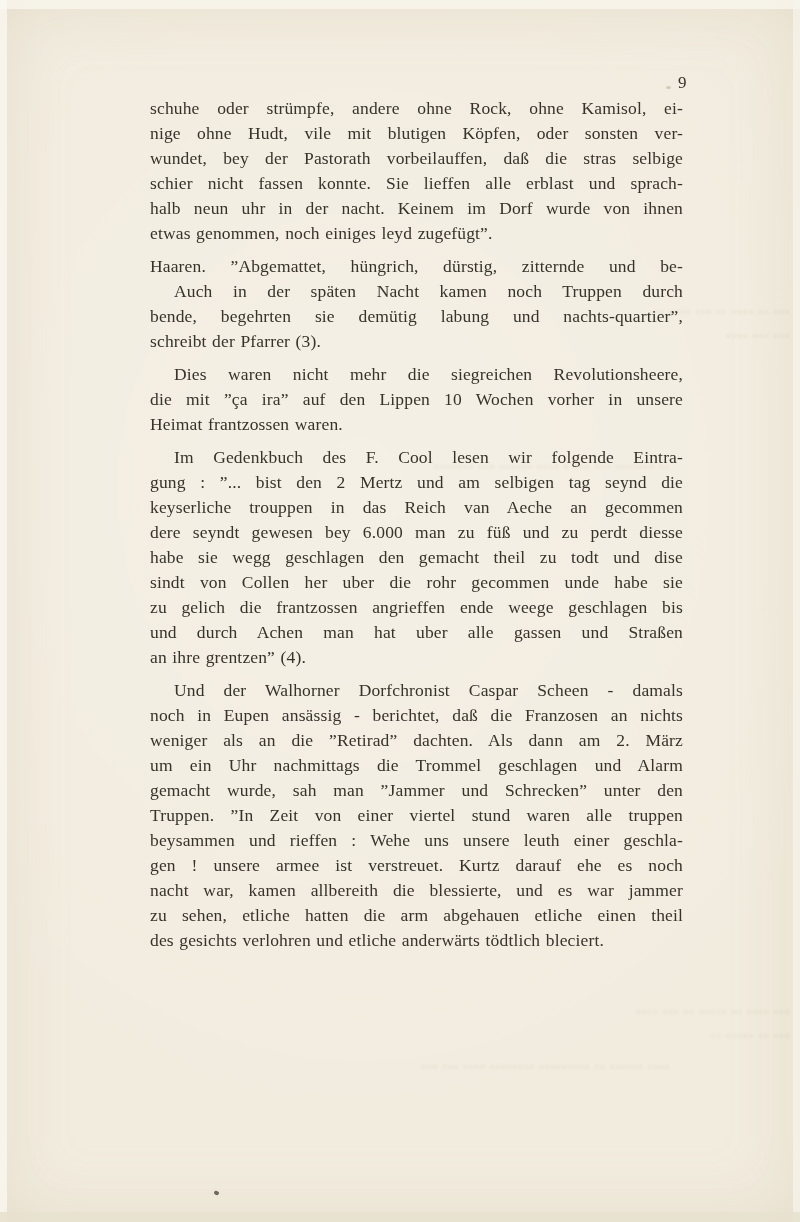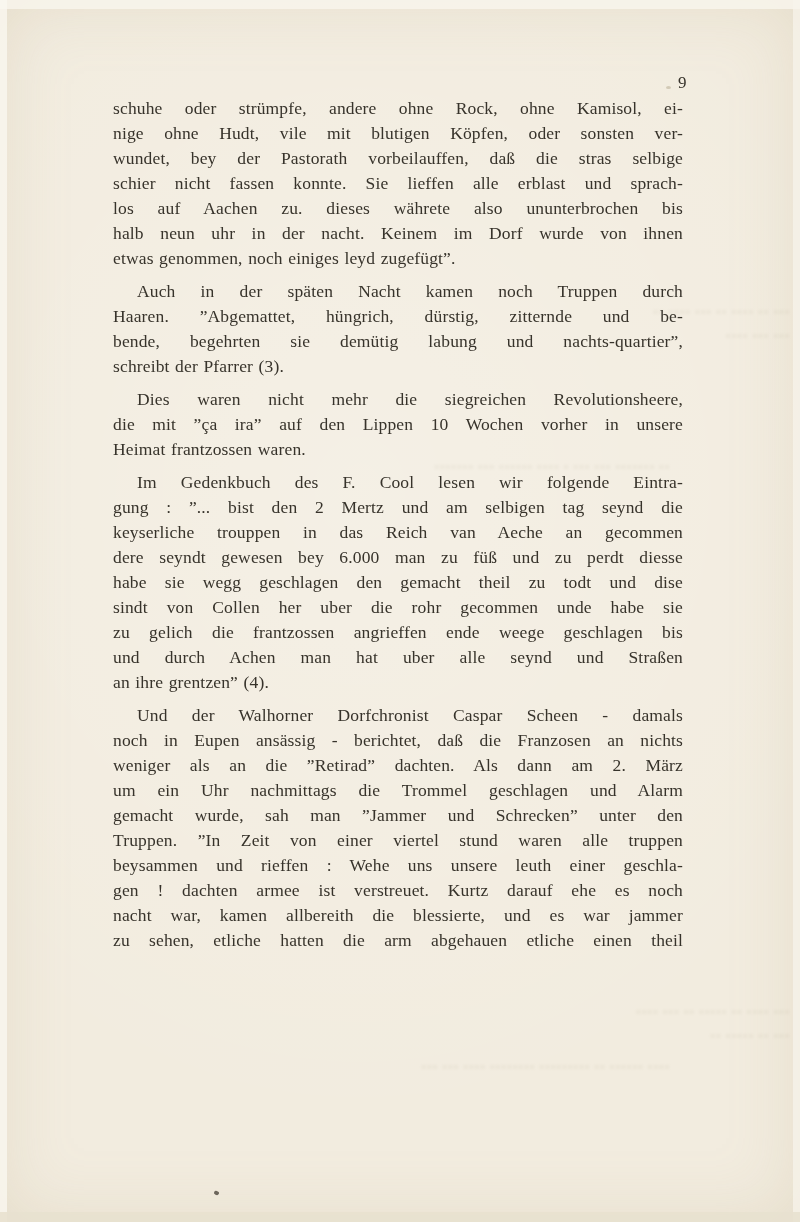--- a/index.html
+++ b/index.html
@@ -76,20 +76,21 @@
     font-size: 17.5px;
     line-height: 25px;
     letter-spacing: 0.15px;
     word-spacing: 1px;
   }
   .paragraph + .paragraph { margin-top: 8px; }
   .line {
     text-align: justify;
     text-align-last: justify;
     white-space: normal;
+    margin-left: 37px;
   }
   .line.last { text-align-last: left; }
   .line.first-indent { padding-left: 24px; }
 
   .ink-speck {
     position: absolute;
     top: 1191px;
     left: 214px;
     width: 5px;
     height: 4px;
@@ -111,57 +112,57 @@
 
   <div class="page-number">9</div>
   <div class="pre-number-speck"></div>
 
   <section class="text-block">
       <div class="paragraph">
         <div class="line">schuhe oder strümpfe, andere ohne Rock, ohne Kamisol, ei-</div>
         <div class="line">nige ohne Hudt, vile mit blutigen Köpfen, oder sonsten ver-</div>
         <div class="line">wundet, bey der Pastorath vorbeilauffen, daß die stras selbige</div>
         <div class="line">schier nicht fassen konnte. Sie lieffen alle erblast und sprach-</div>
-        <div class="line">los auf Aachen zu. dieses währete also ununterbrochen bis</div>
         <div class="line">halb neun uhr in der nacht. Keinem im Dorf wurde von ihnen</div>
         <div class="line last">etwas genommen, noch einiges leyd zugefügt”.</div>
       </div>
       <div class="paragraph">
+        <div class="line">Haaren. ”Abgemattet, hüngrich, dürstig, zitternde und be-</div>
         <div class="line first-indent">Auch in der späten Nacht kamen noch Truppen durch</div>
-        <div class="line">Haaren. ”Abgemattet, hüngrich, dürstig, zitternde und be-</div>
         <div class="line">bende, begehrten sie demütig labung und nachts-quartier”,</div>
         <div class="line last">schreibt der Pfarrer (3).</div>
       </div>
       <div class="paragraph">
         <div class="line first-indent">Dies waren nicht mehr die siegreichen Revolutionsheere,</div>
         <div class="line">die mit ”ça ira” auf den Lippen 10 Wochen vorher in unsere</div>
         <div class="line last">Heimat frantzossen waren.</div>
       </div>
       <div class="paragraph">
         <div class="line first-indent">Im Gedenkbuch des F. Cool lesen wir folgende Eintra-</div>
         <div class="line">gung : ”... bist den 2 Mertz und am selbigen tag seynd die</div>
         <div class="line">keyserliche trouppen in das Reich van Aeche an gecommen</div>
         <div class="line">dere seyndt gewesen bey 6.000 man zu füß und zu perdt diesse</div>
         <div class="line">habe sie wegg geschlagen den gemacht theil zu todt und dise</div>
         <div class="line">sindt von Collen her uber die rohr gecommen unde habe sie</div>
         <div class="line">zu gelich die frantzossen angrieffen ende weege geschlagen bis</div>
-        <div class="line">und durch Achen man hat uber alle seynd und Straßen</div>
+        <div class="line">und durch Achen man hat uber alle gassen und Straßen</div>
         <div class="line last">an ihre grentzen” (4).</div>
       </div>
       <div class="paragraph">
         <div class="line first-indent">Und der Walhorner Dorfchronist Caspar Scheen - damals</div>
         <div class="line">noch in Eupen ansässig - berichtet, daß die Franzosen an nichts</div>
         <div class="line">weniger als an die ”Retirad” dachten. Als dann am 2. März</div>
         <div class="line">um ein Uhr nachmittags die Trommel geschlagen und Alarm</div>
         <div class="line">gemacht wurde, sah man ”Jammer und Schrecken” unter den</div>
         <div class="line">Truppen. ”In Zeit von einer viertel stund waren alle truppen</div>
         <div class="line">beysammen und rieffen : Wehe uns unsere leuth einer geschla-</div>
-        <div class="line">gen ! dachten armee ist verstreuet. Kurtz darauf ehe es noch</div>
+        <div class="line">gen ! unsere armee ist verstreuet. Kurtz darauf ehe es noch</div>
         <div class="line">nacht war, kamen allbereith die blessierte, und es war jammer</div>
         <div class="line">zu sehen, etliche hatten die arm abgehauen etliche einen theil</div>
+        <div class="line last">des gesichts verlohren und etliche anderwärts tödtlich bleciert.</div>
       </div>
     </section>
 
   <div class="ink-speck"></div>
 
   <div class="edge edge-top"></div>
   <div class="edge edge-left"></div>
   <div class="edge edge-right"></div>
   <div class="edge edge-bottom"></div>
 </div>

